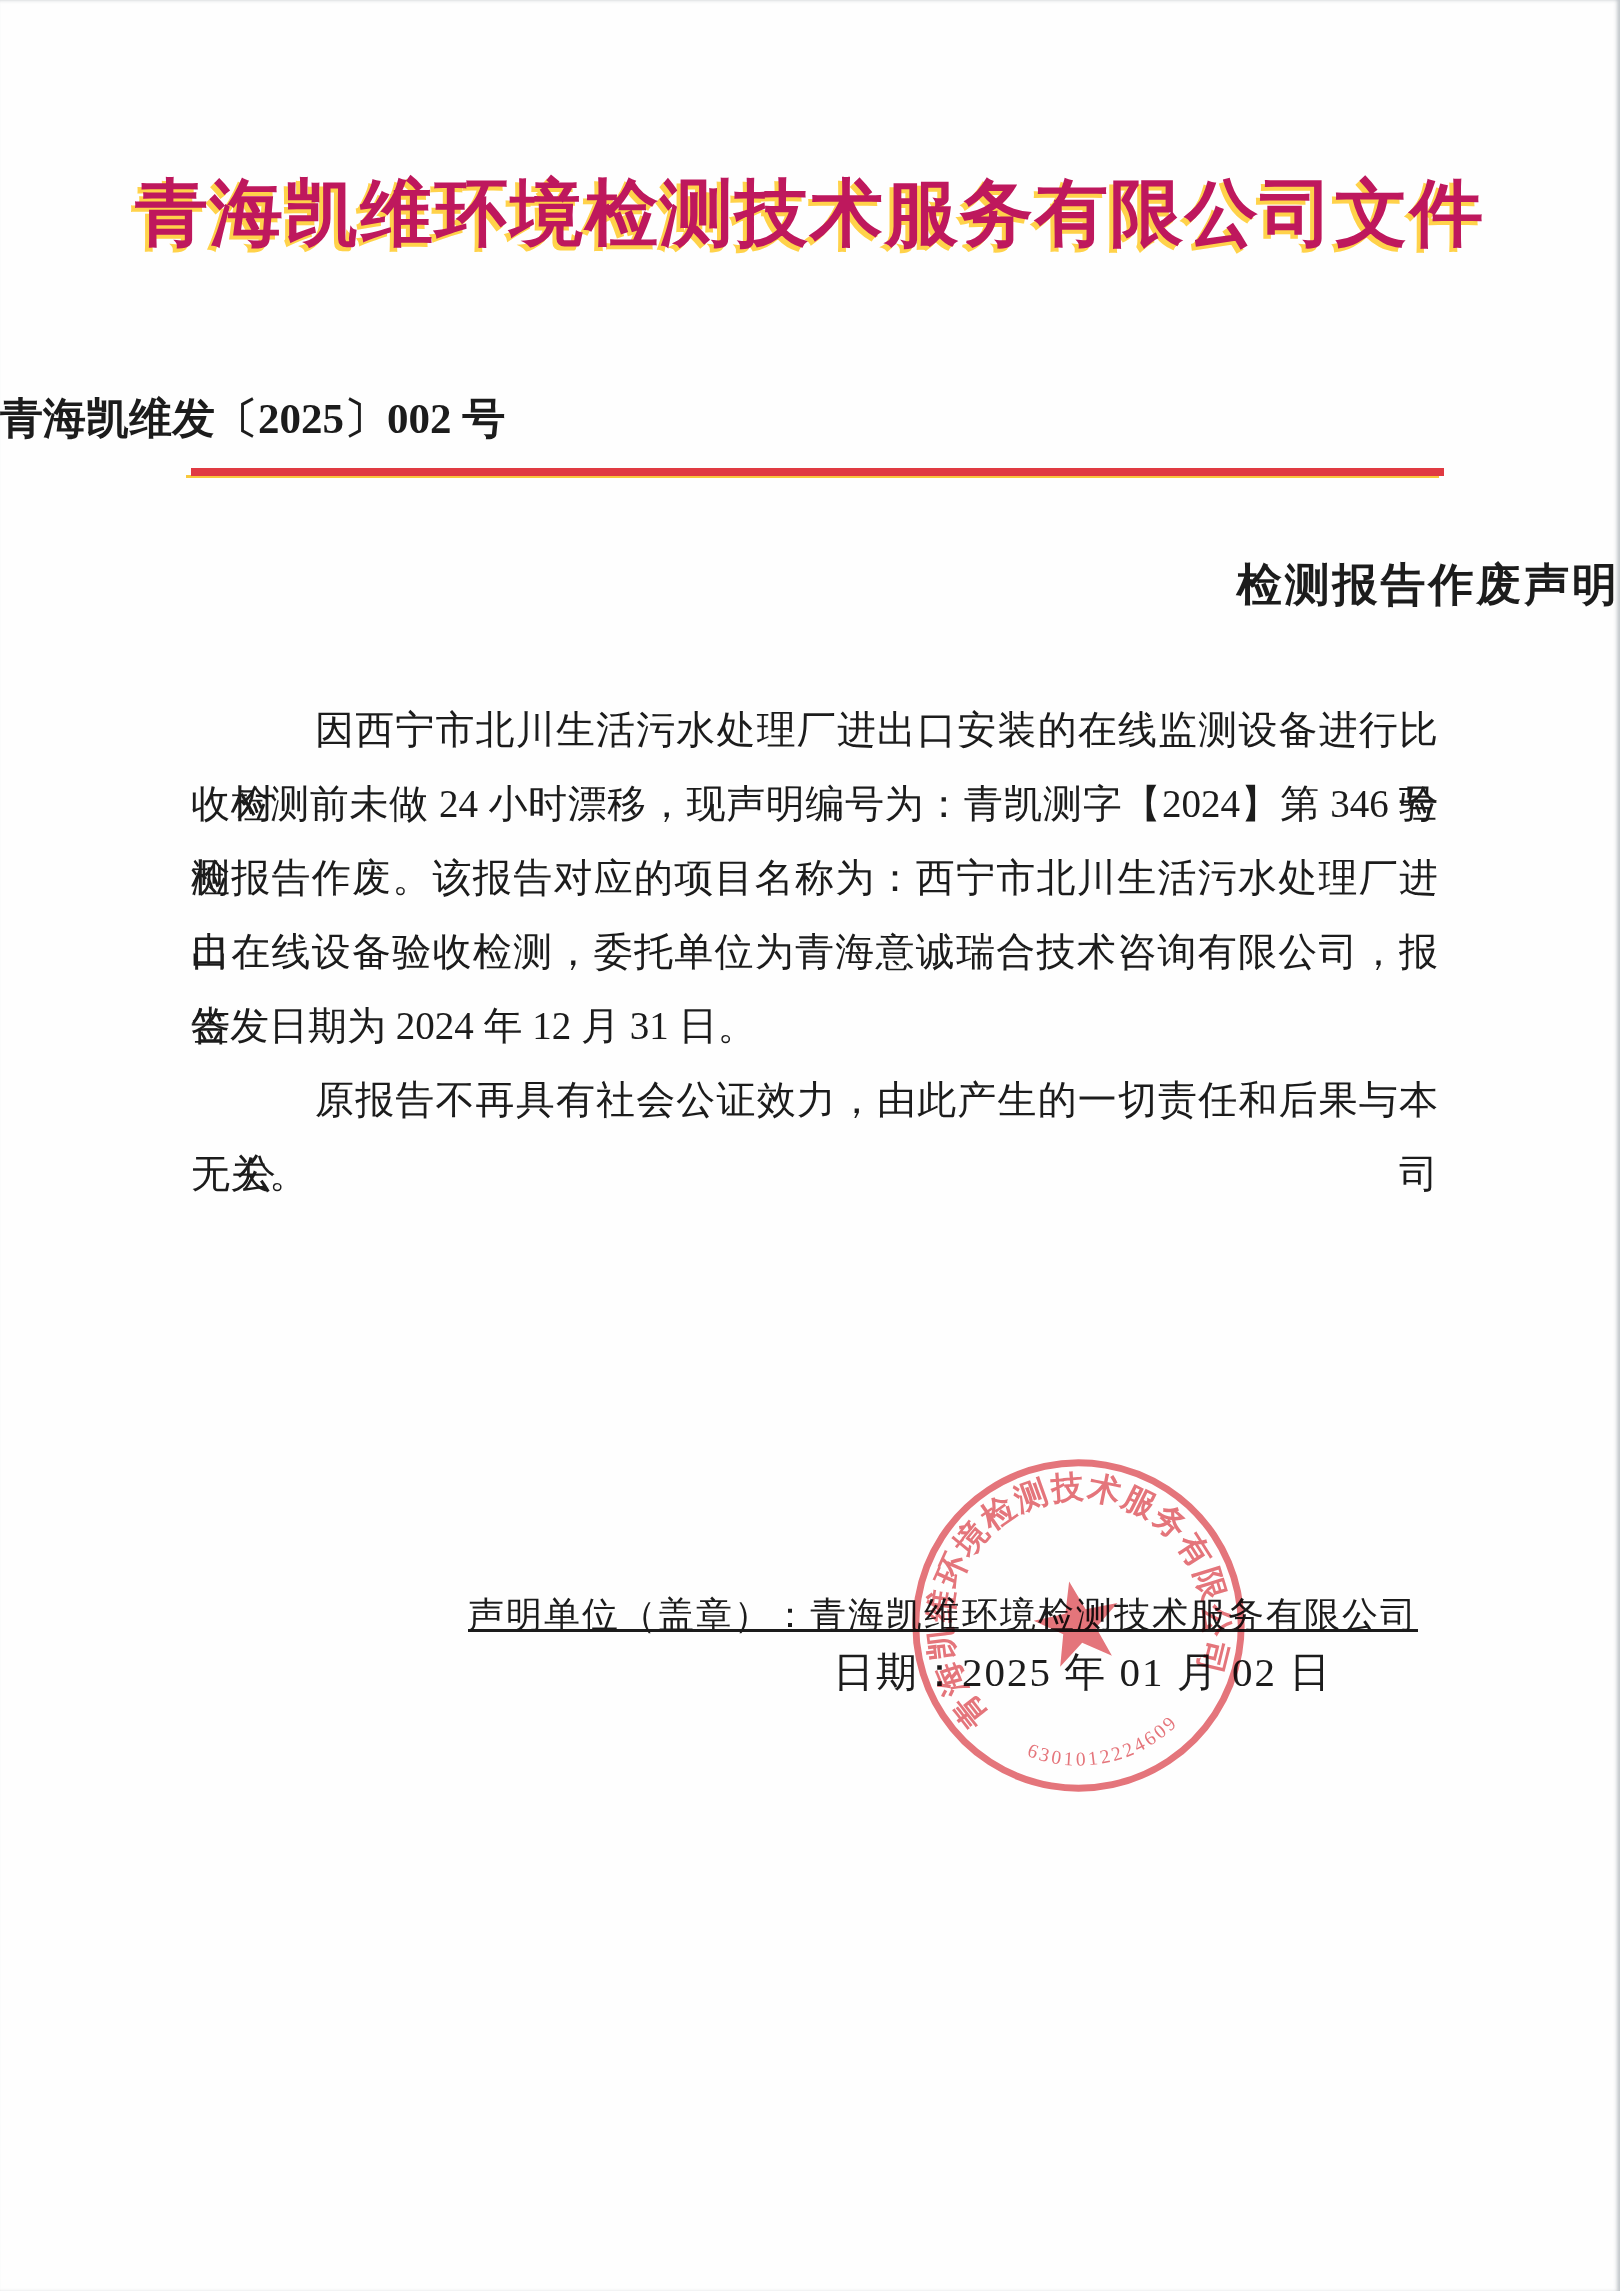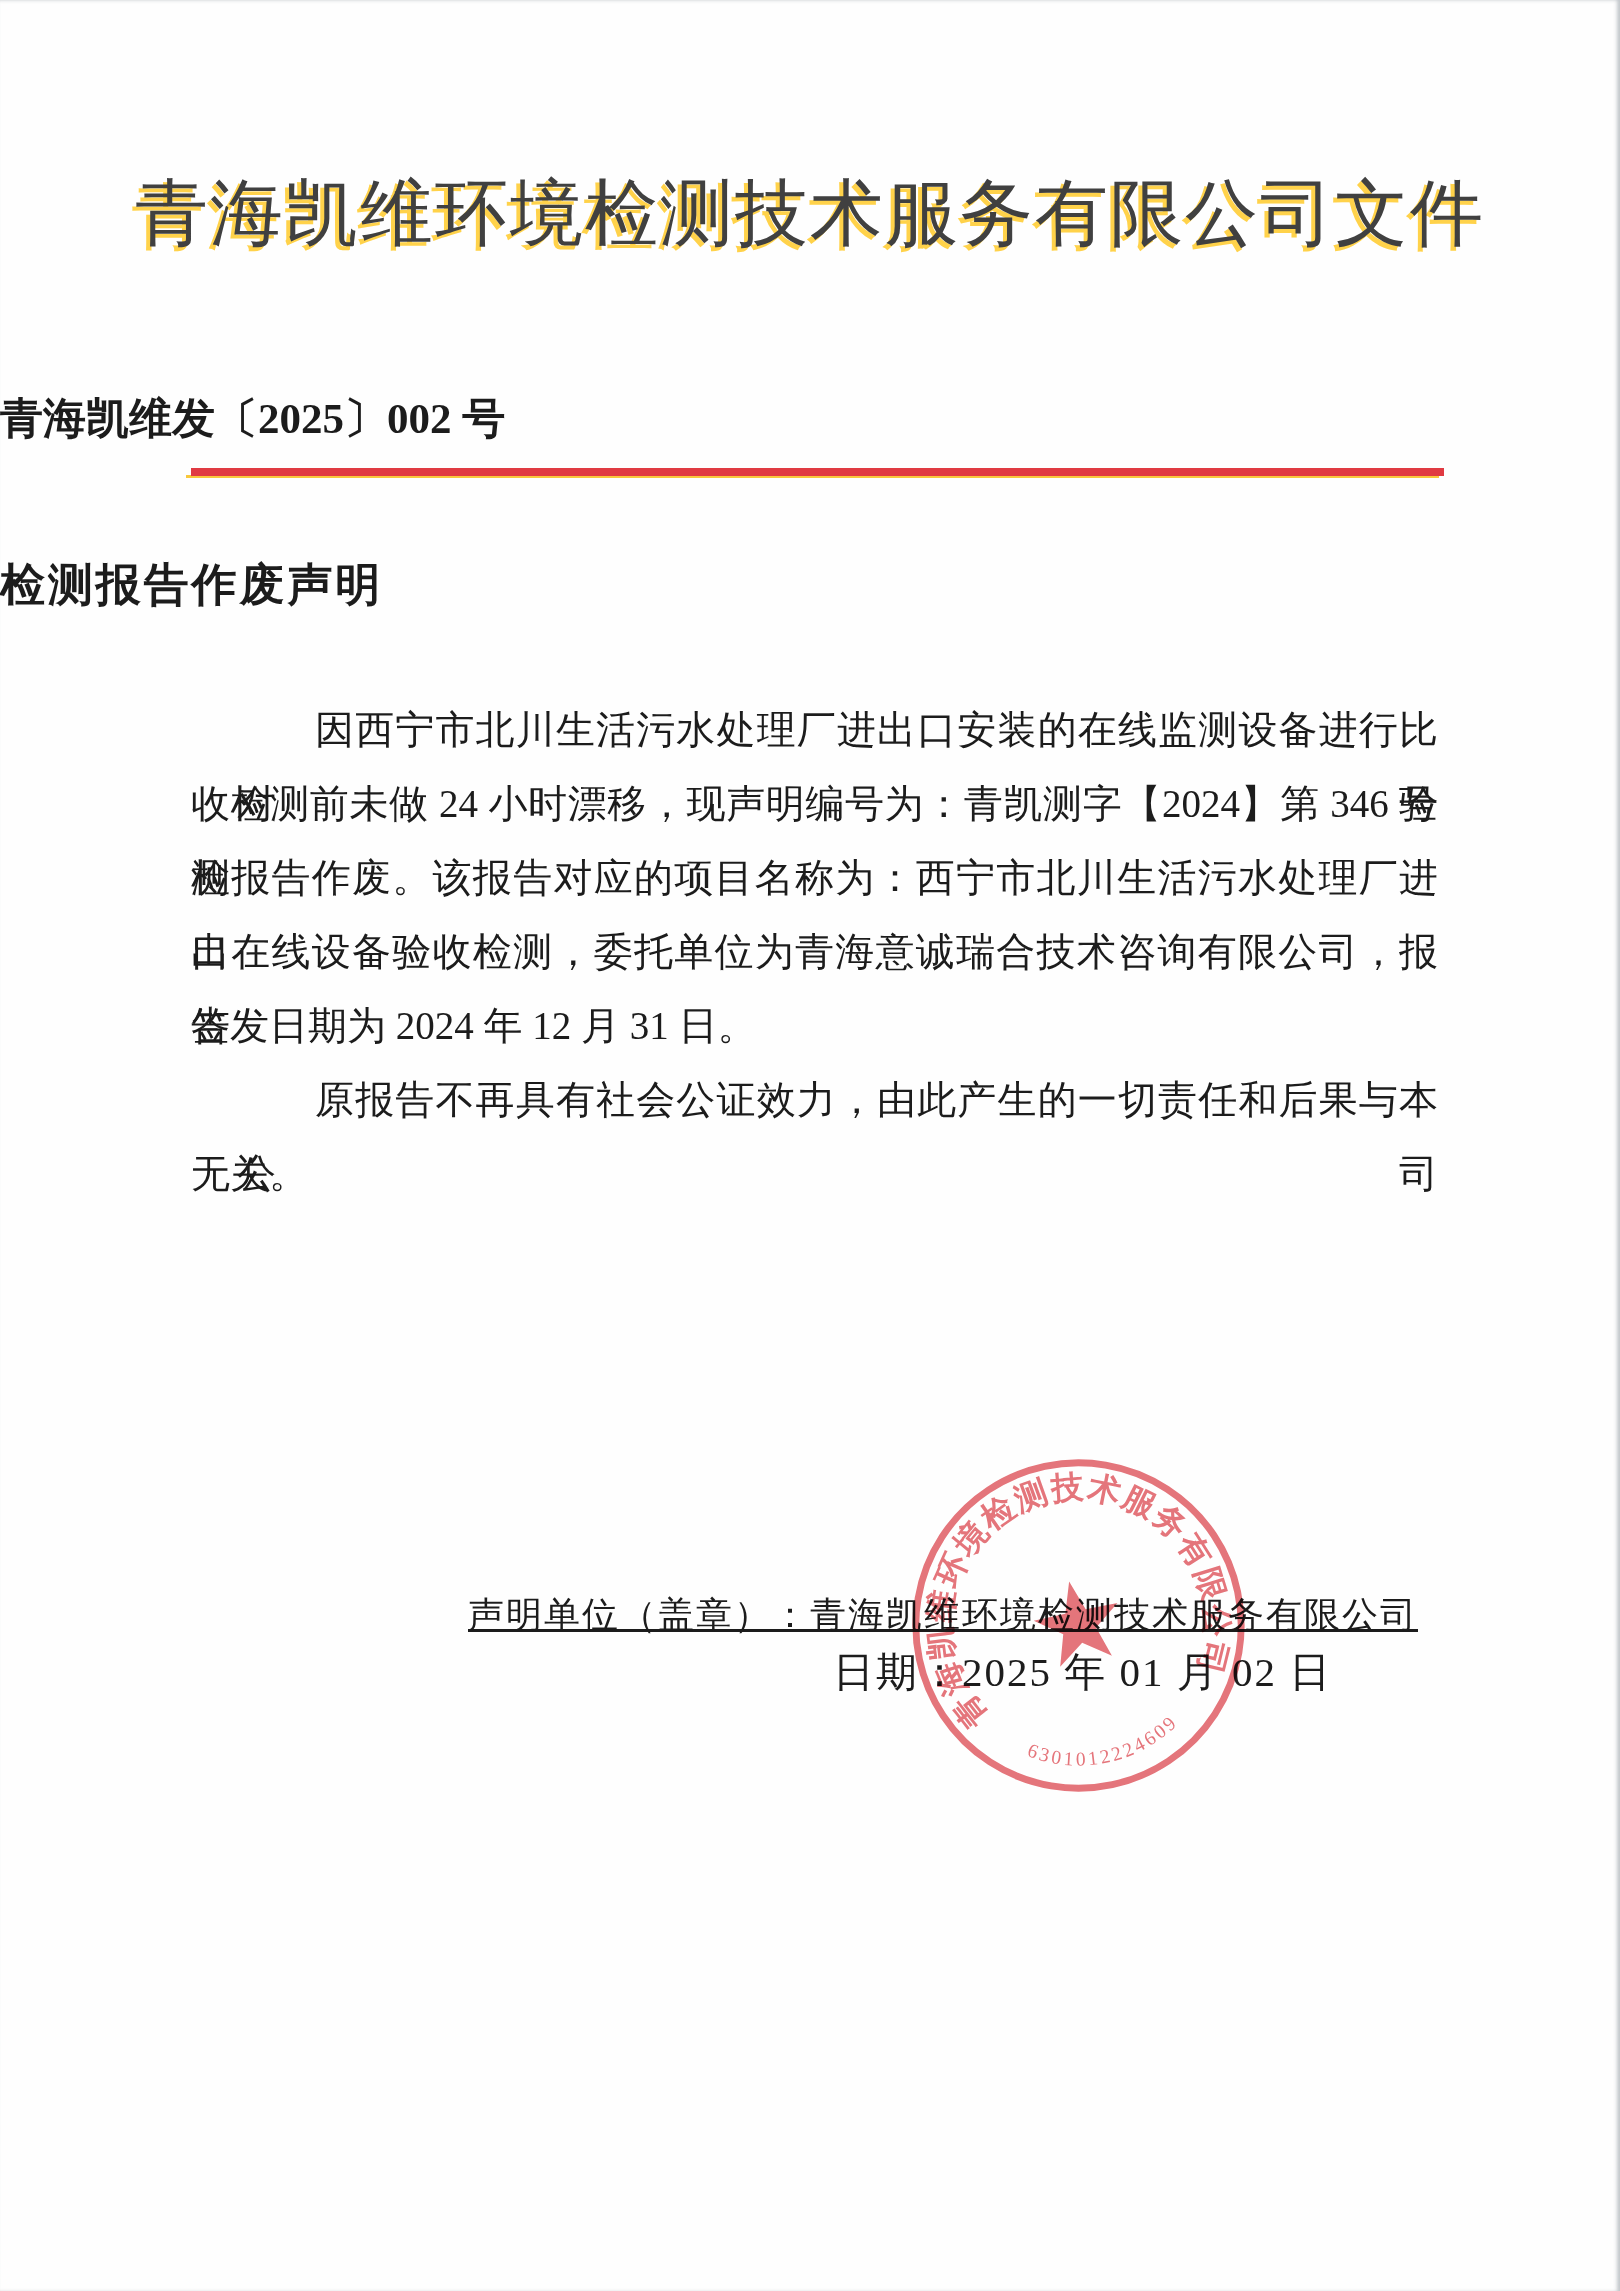--- a/index.html
+++ b/index.html
@@ -8,42 +8,42 @@
     width:1620px;height:2292px;
     background:#fefefe;
     overflow:hidden;
     font-family:"Liberation Serif","DejaVu Serif",serif;
     color:#1c1c1c;
     box-shadow:inset -2.9px 0 3.9px rgba(120,130,140,.45);
   }
   .header-title{
     position:absolute;top:165px;left:0;width:100%;
     text-align:center;
-    font-size:73px;font-weight:normal;letter-spacing:2px;
-    color:#404040;
+    font-size:73px;font-weight:bold;letter-spacing:2px;
+    color:#be185d;
     text-shadow:-3.9px 3.9px 0 #ffd24a;
     white-space:nowrap;
   }
   .doc-number{
     position:absolute;top:390px;left:0;width:100%;
     text-align:left;
     font-size:43px;font-weight:bold;
     white-space:nowrap;
   }
   .red-divider{
     position:absolute;left:191px;top:468px;width:1253px;height:7.8px;
     background:#e03a42;
   }
   .red-divider-yellow{
     position:absolute;left:186px;top:475px;width:1253px;height:2.9px;
     background:#f8c83c;
   }
   .heading{
     position:absolute;top:555px;left:0;width:100%;
-    text-align:left;
+    text-align:right;
     font-size:45px;font-weight:bold;letter-spacing:2.9px;
     white-space:nowrap;
   }
   .body-text{
     position:absolute;left:191px;top:693px;width:1247px;
     font-size:39px;
   }
   .body-line{
     height:74px;line-height:74px;
     text-align:justify;

